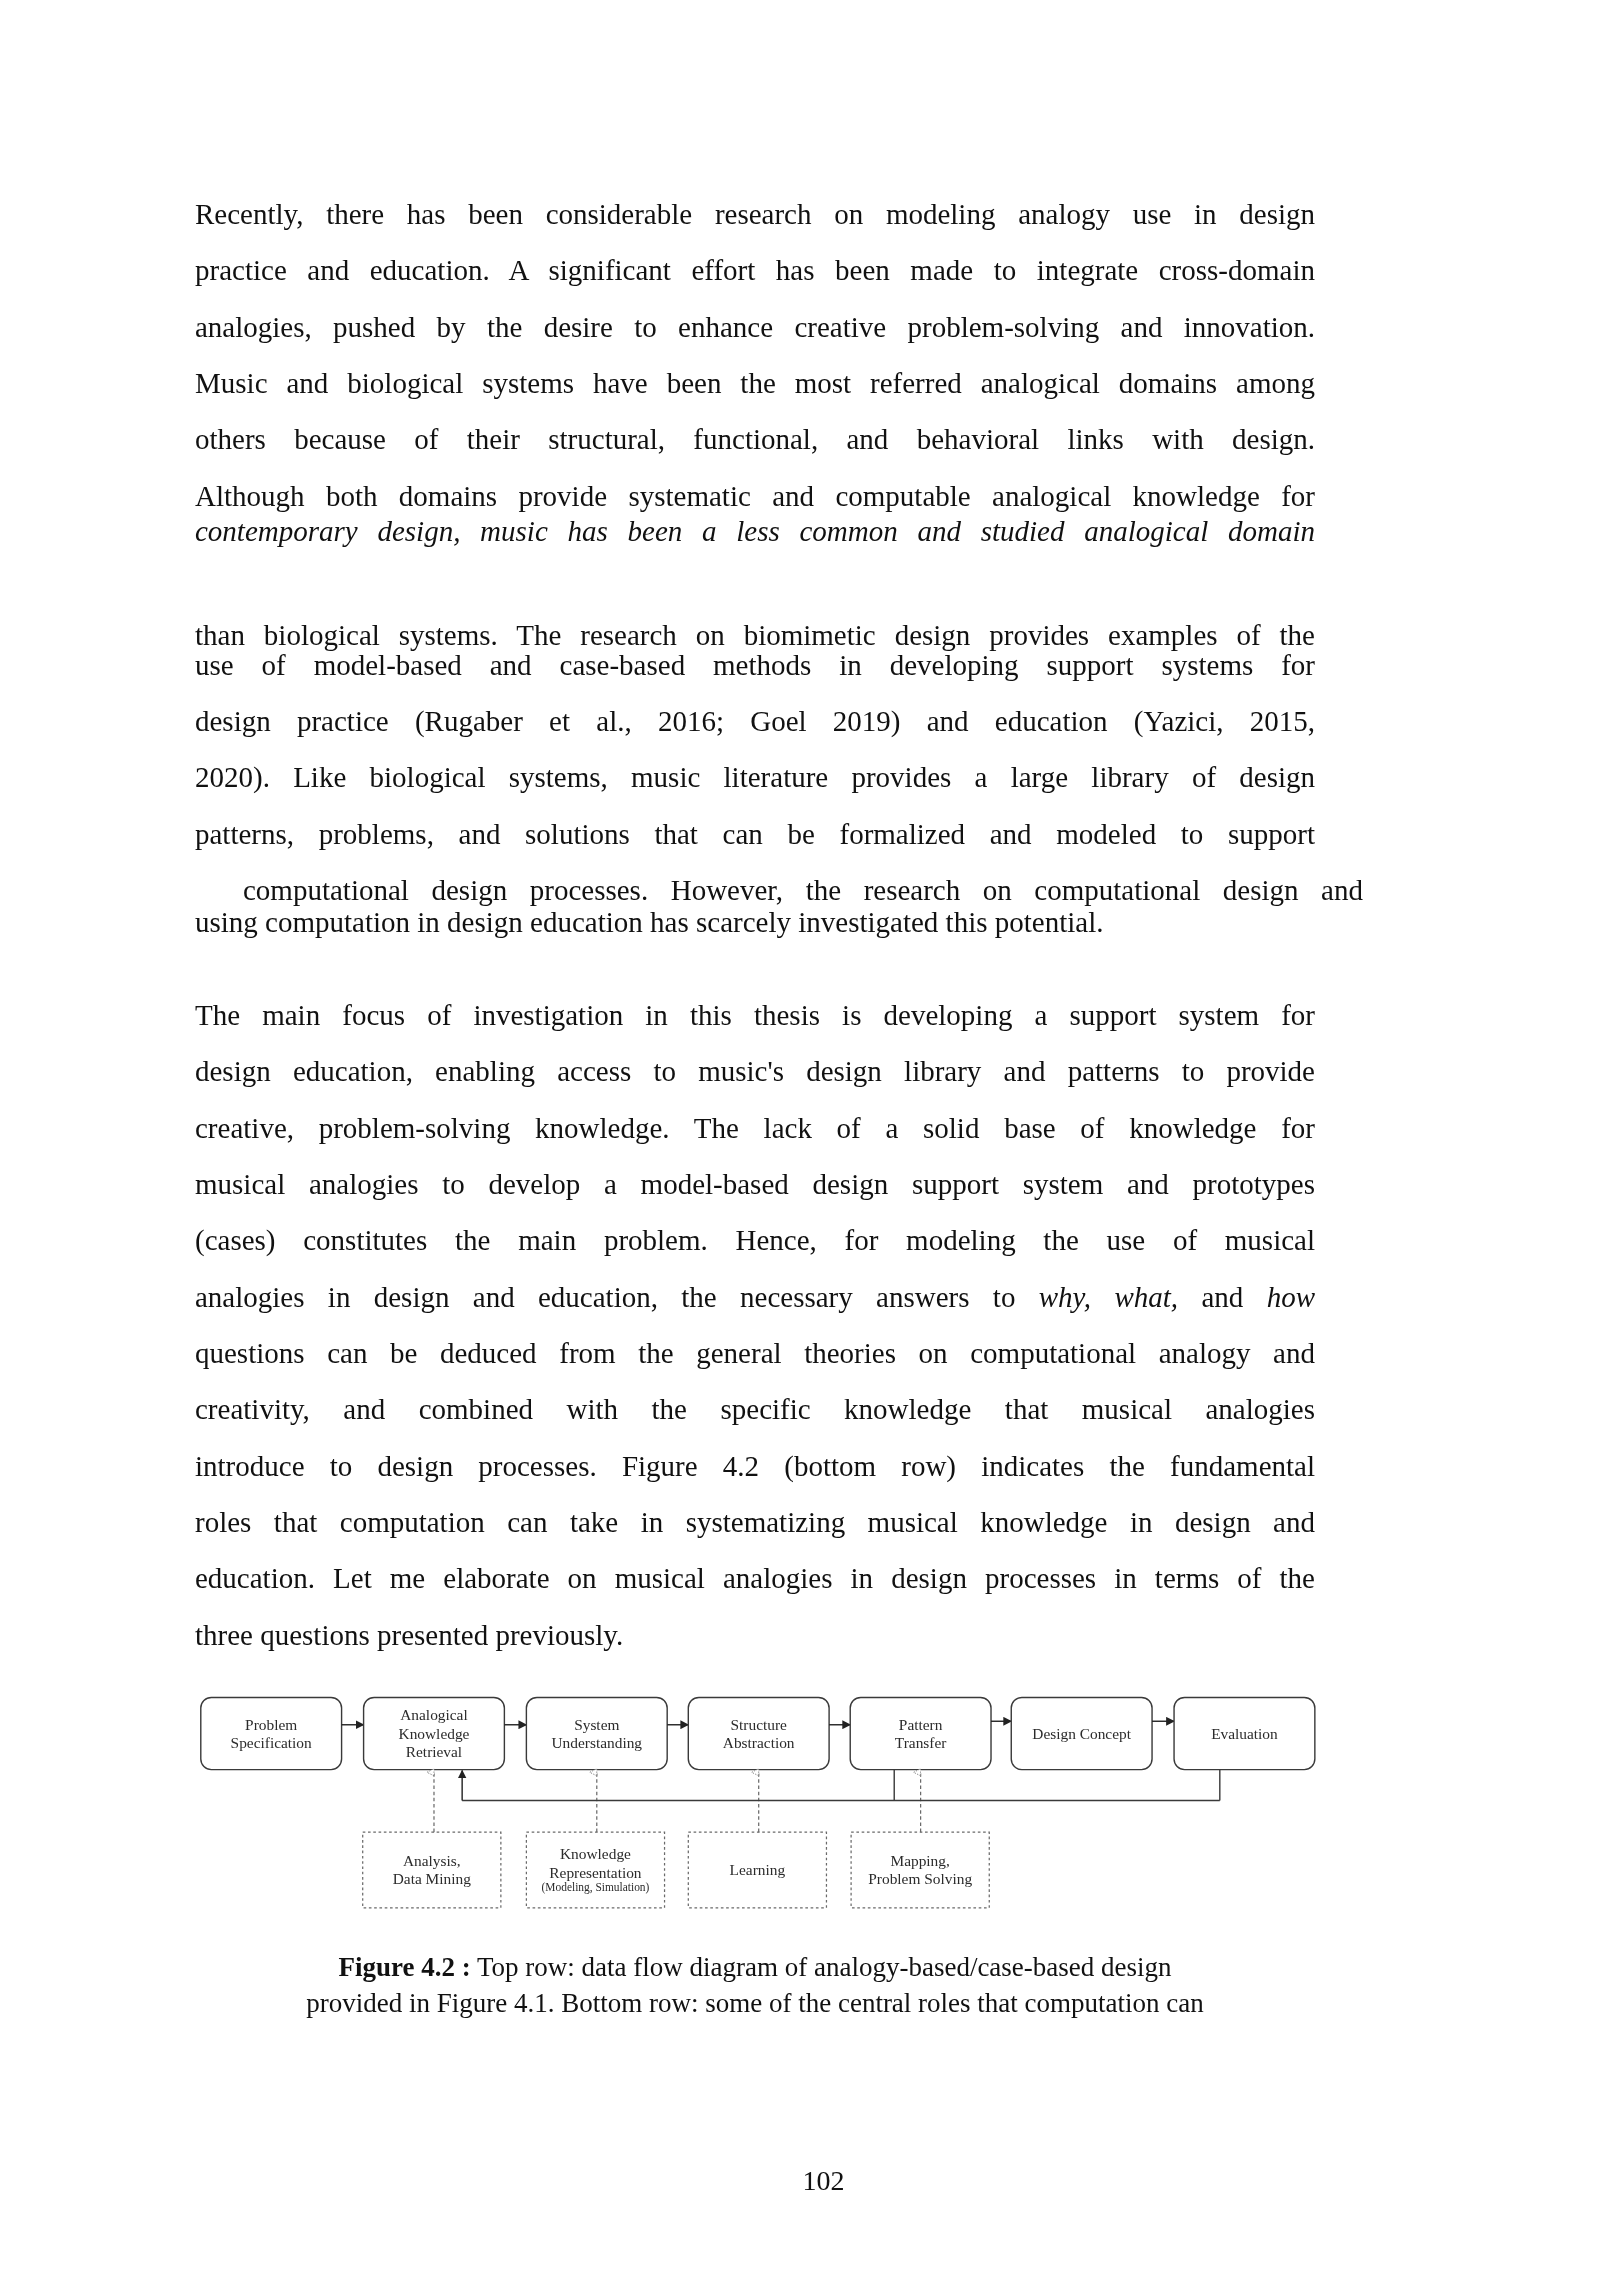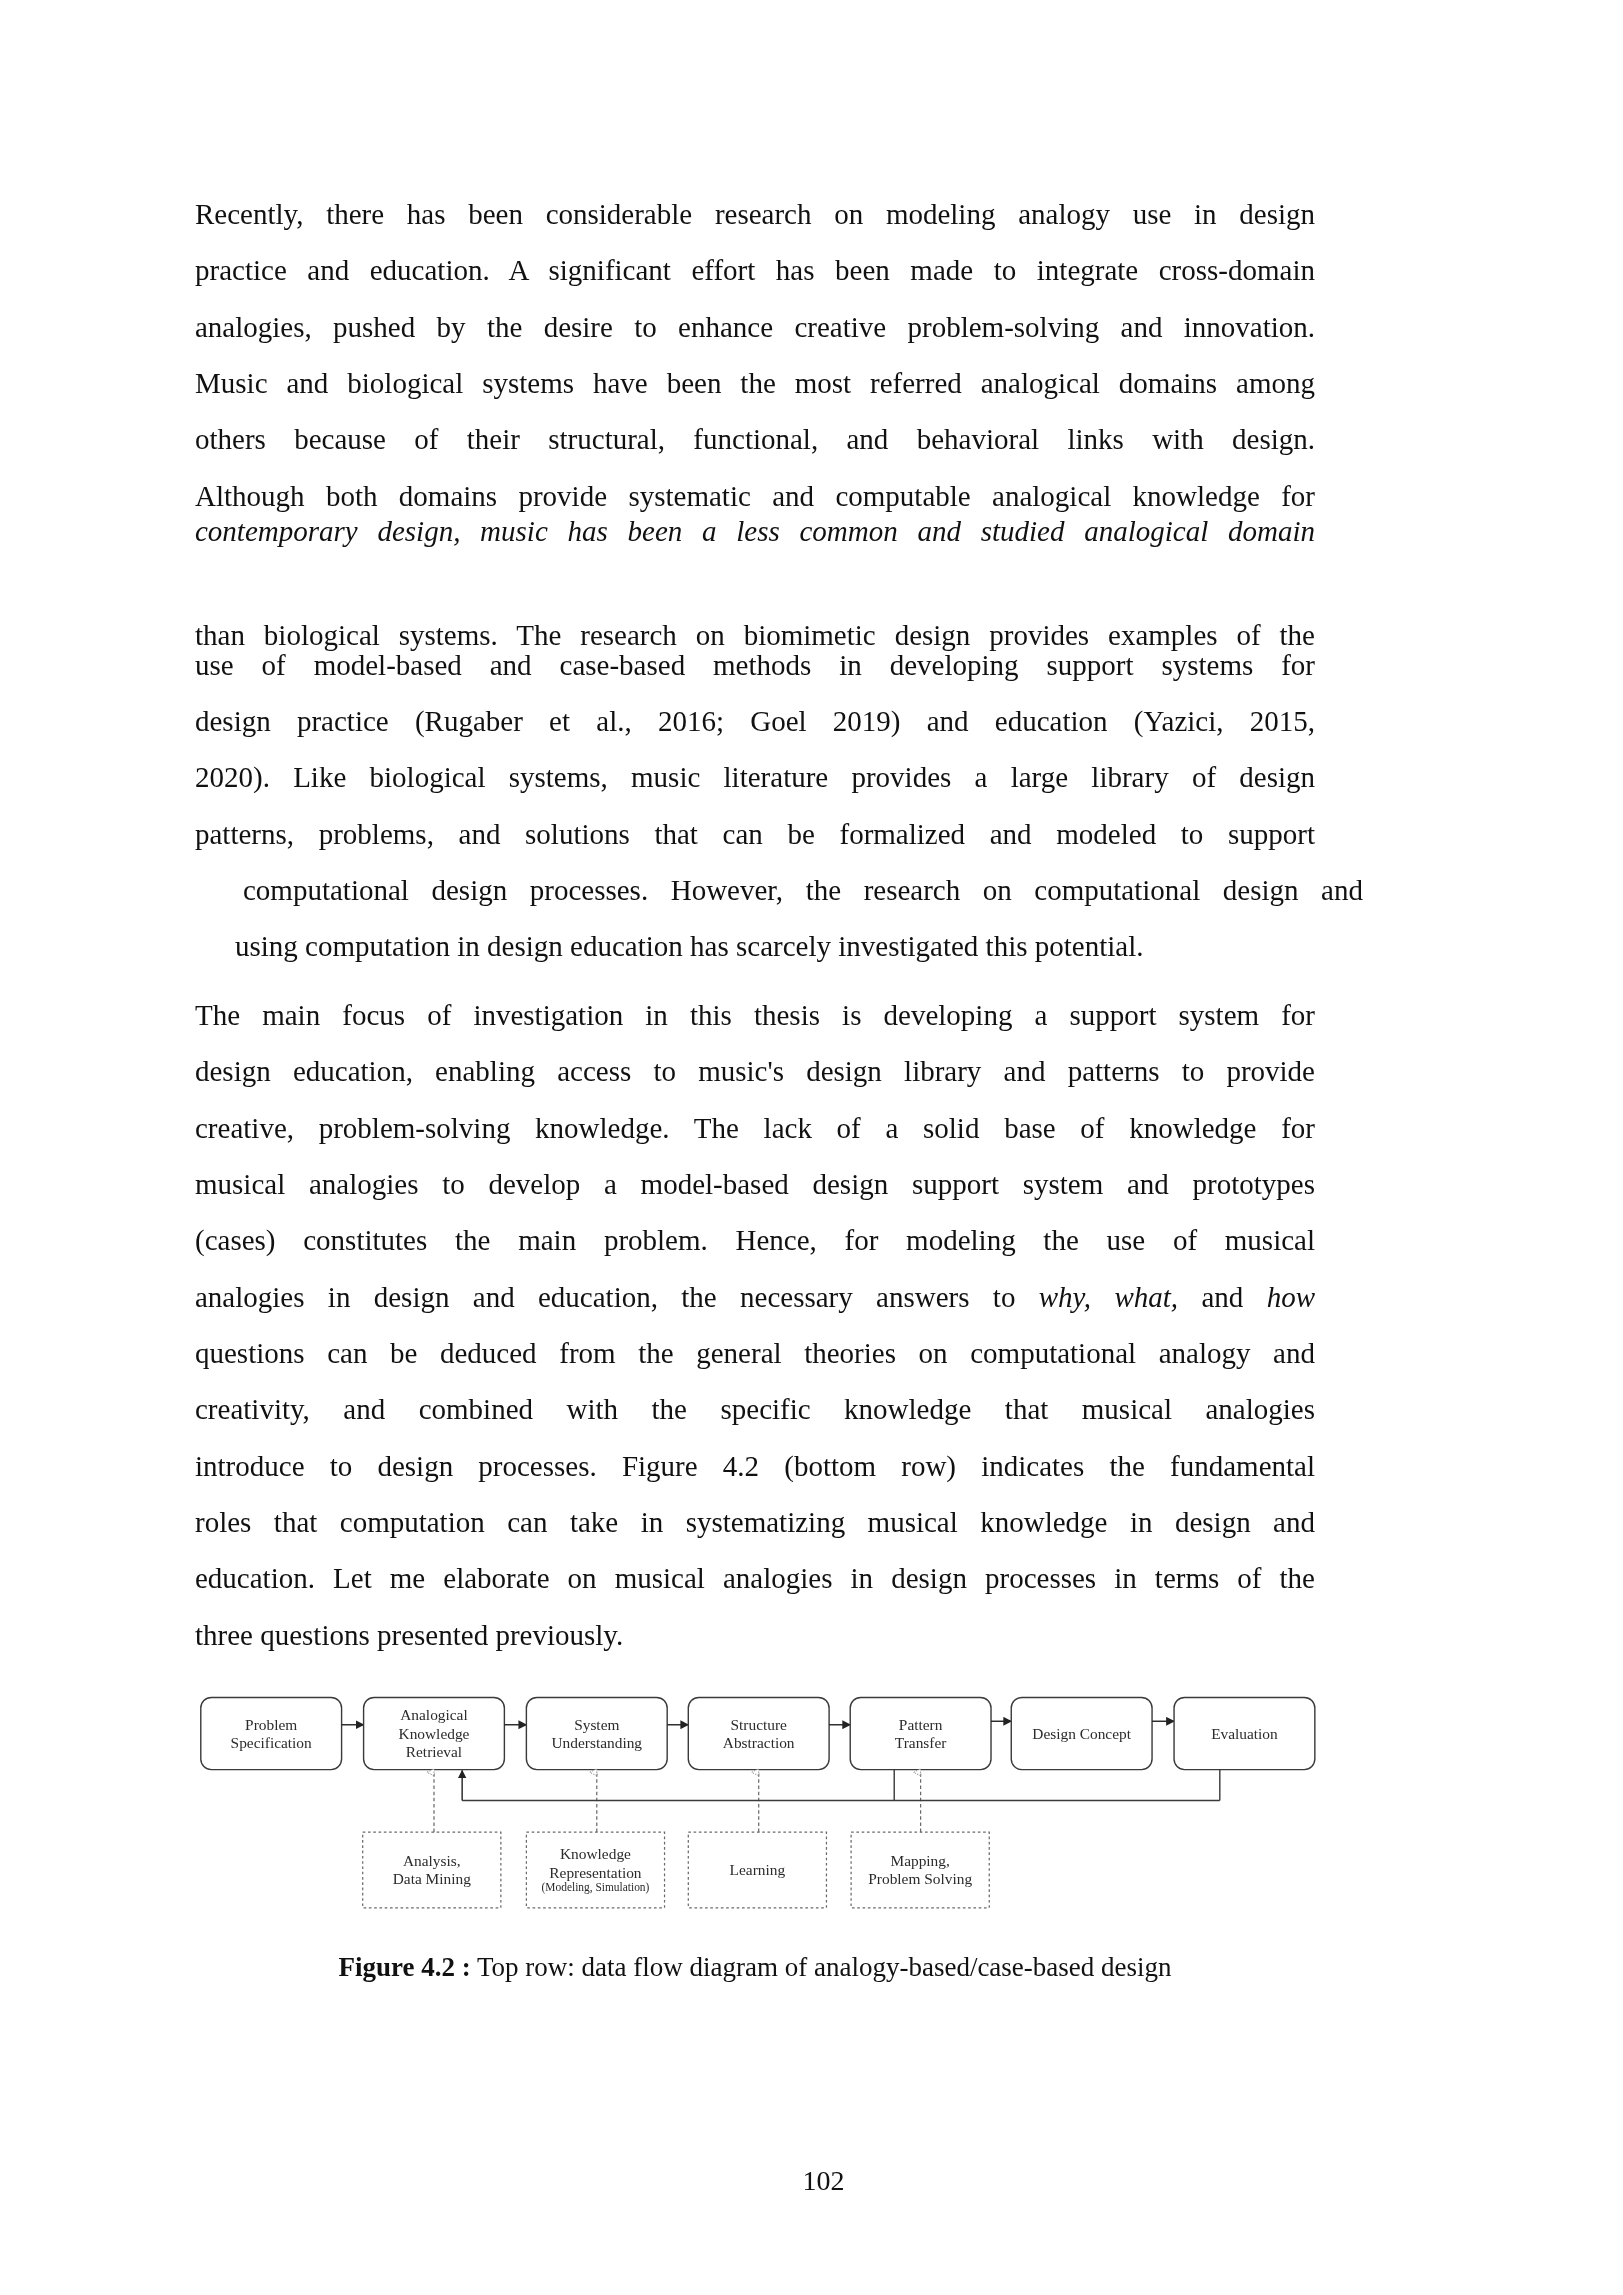--- a/index.html
+++ b/index.html
@@ -34,21 +34,21 @@
       <div class="line" style="top: 366px;">Music and biological systems have been the most referred analogical domains among</div>
       <div class="line" style="top: 422px;">others because of their structural, functional, and behavioral links with design.</div>
       <div class="line" style="top: 479px;">Although both domains provide systematic and computable analogical knowledge for</div>
       <div class="line" style="top: 514px; font-style: italic;">contemporary design, music has been a less common and studied analogical domain</div>
       <div class="line" style="top: 591px; margin-top: 27px;">than biological systems. The research on biomimetic design provides examples of the</div>
       <div class="line" style="top: 648px;">use of model-based and case-based methods in developing support systems for</div>
       <div class="line" style="top: 704px;">design practice (Rugaber et al., 2016; Goel 2019) and education (Yazici, 2015,</div>
       <div class="line" style="top: 760px;">2020). Like biological systems, music literature provides a large library of design</div>
       <div class="line" style="top: 817px;">patterns, problems, and solutions that can be formalized and modeled to support</div>
       <div class="line" style="top: 873px; margin-left: 48px;">computational design processes. However, the research on computational design and</div>
-      <div class="line last" style="top: 929px; margin-left: 40px;">using computation in design education has scarcely investigated this potential.</div>
+      <div class="line last" style="top: 905px;">using computation in design education has scarcely investigated this potential.</div>
     </div>
   <div class="para" id="para2">
       <div class="line" style="top: 998px;">The main focus of investigation in this thesis is developing a support system for</div>
       <div class="line" style="top: 1054px;">design education, enabling access to music's design library and patterns to provide</div>
       <div class="line" style="top: 1111px;">creative, problem-solving knowledge. The lack of a solid base of knowledge for</div>
       <div class="line" style="top: 1167px;">musical analogies to develop a model-based design support system and prototypes</div>
       <div class="line" style="top: 1223px;">(cases) constitutes the main problem. Hence, for modeling the use of musical</div>
       <div class="line" style="top: 1280px;"><span>analogies in design and education, the necessary answers to </span><em>why,</em><span> </span><em>what,</em><span> and </span><em>how</em></div>
       <div class="line" style="top: 1336px;">questions can be deduced from the general theories on computational analogy and</div>
       <div class="line" style="top: 1392px;">creativity, and combined with the specific knowledge that musical analogies</div>
@@ -112,17 +112,18 @@
         <line x1="1046" y1="2082" x2="1046" y2="2014" stroke="#6a6a6a" stroke-width="1.4" stroke-dasharray="4,3" marker-end="url(#arrowOpen)"></line>
         <line x1="1016" y1="2011" x2="1016" y2="2046" stroke="#3a3a3a" stroke-width="1.6"></line>
         <line x1="1386" y1="2011" x2="1386" y2="2046" stroke="#3a3a3a" stroke-width="1.6"></line>
         <line x1="1386" y1="2046" x2="525" y2="2046" stroke="#3a3a3a" stroke-width="1.6"></line>
         <line x1="525" y1="2046" x2="525" y2="2012" stroke="#222" stroke-width="1.6" marker-end="url(#arrowSolid)"></line>
       </g>
   </svg>
 
   <div class="caption">
     <div><b>Figure 4.2 :</b><span> Top row: data flow diagram of analogy-based/case-based design</span></div>
+    <div>provided in Figure 4.1. Bottom row: some of the central roles that computation can</div>
   </div>
 
   <div class="pagenum">102</div>
 </div>
 
 
 </body></html>

